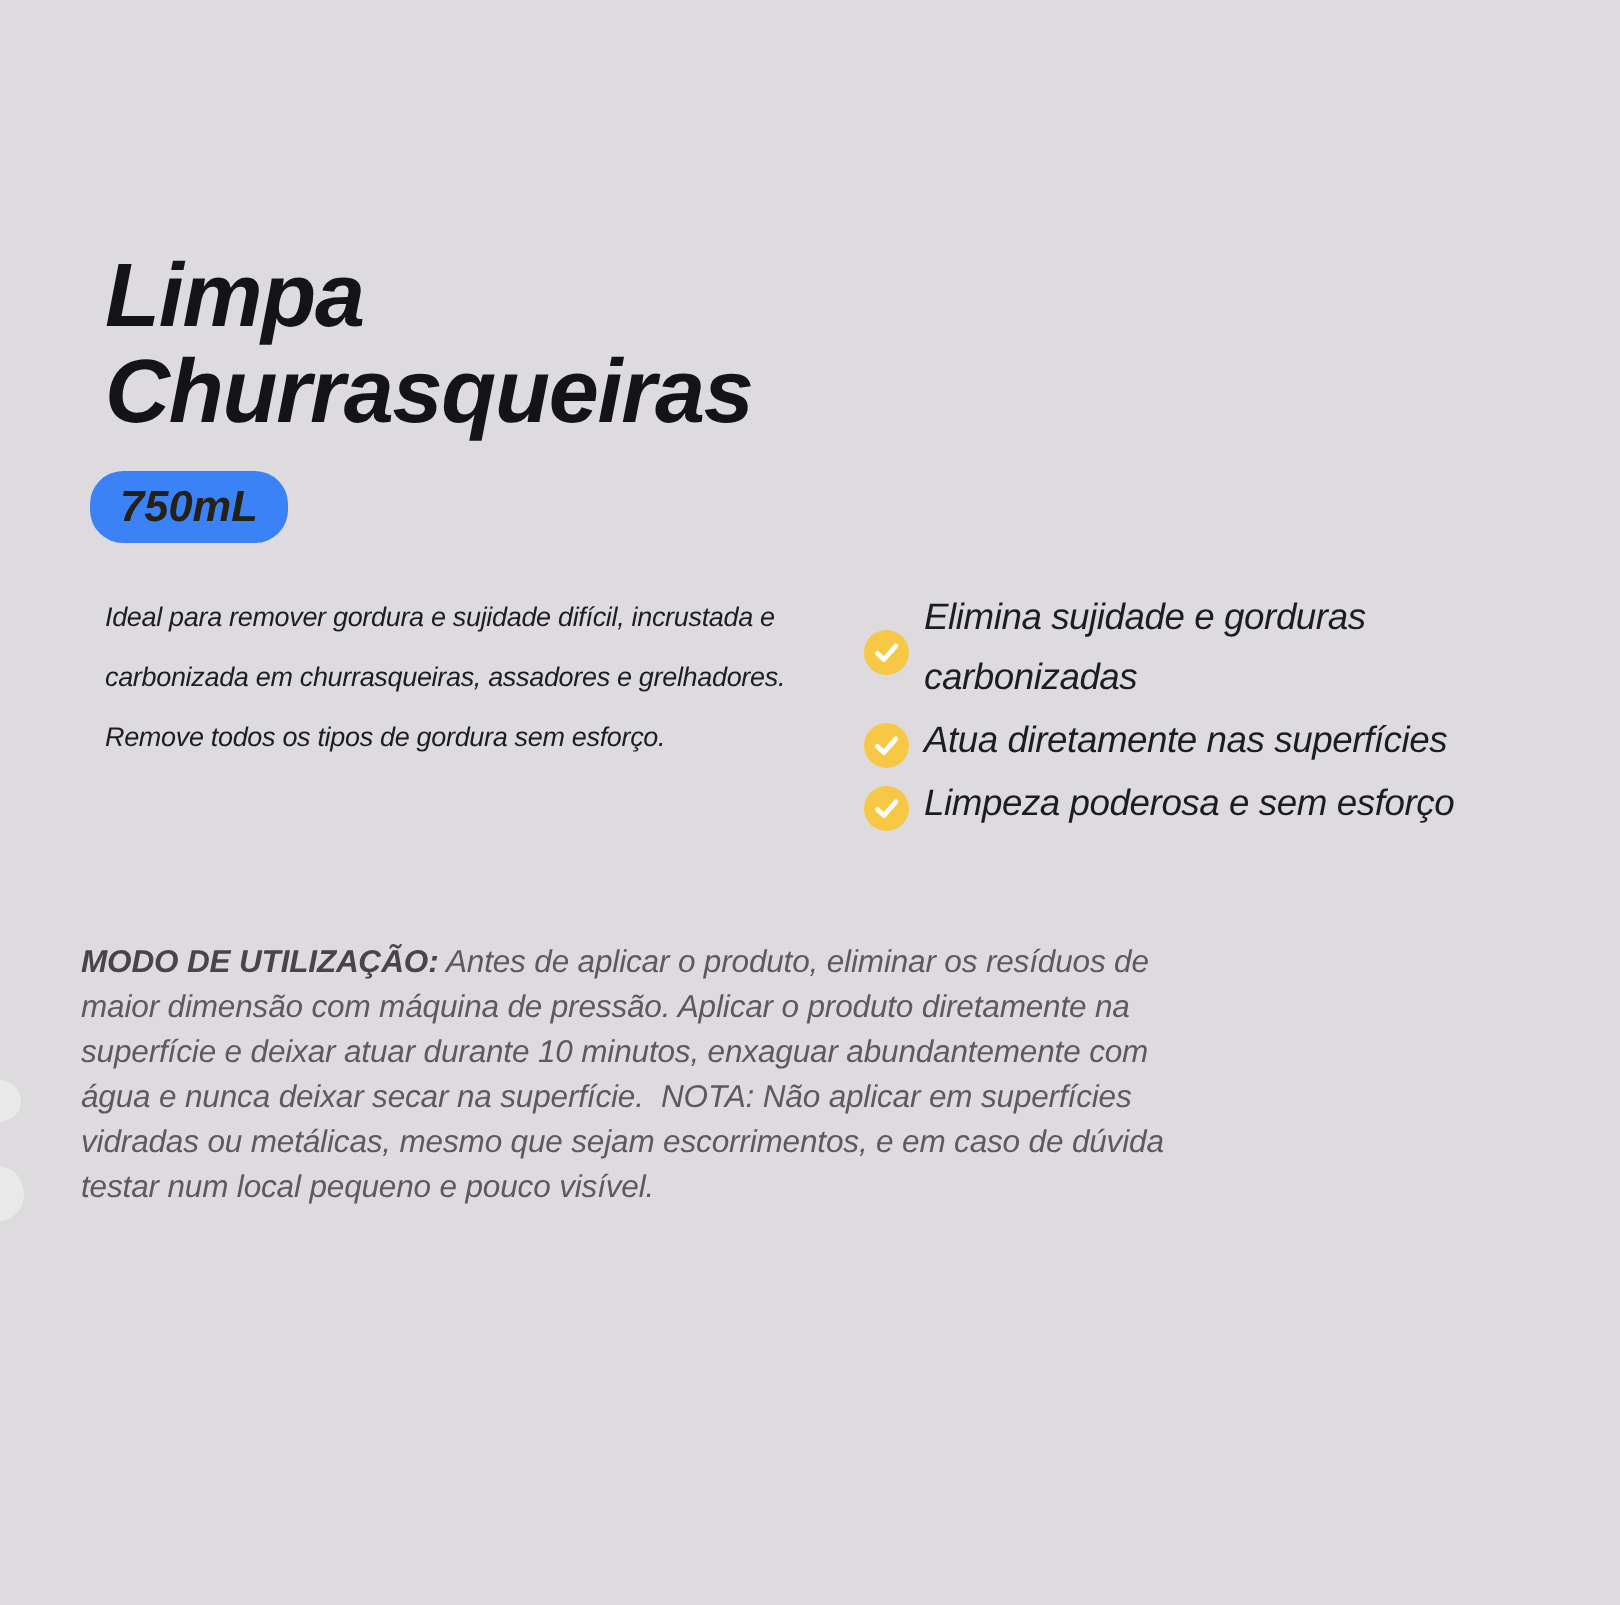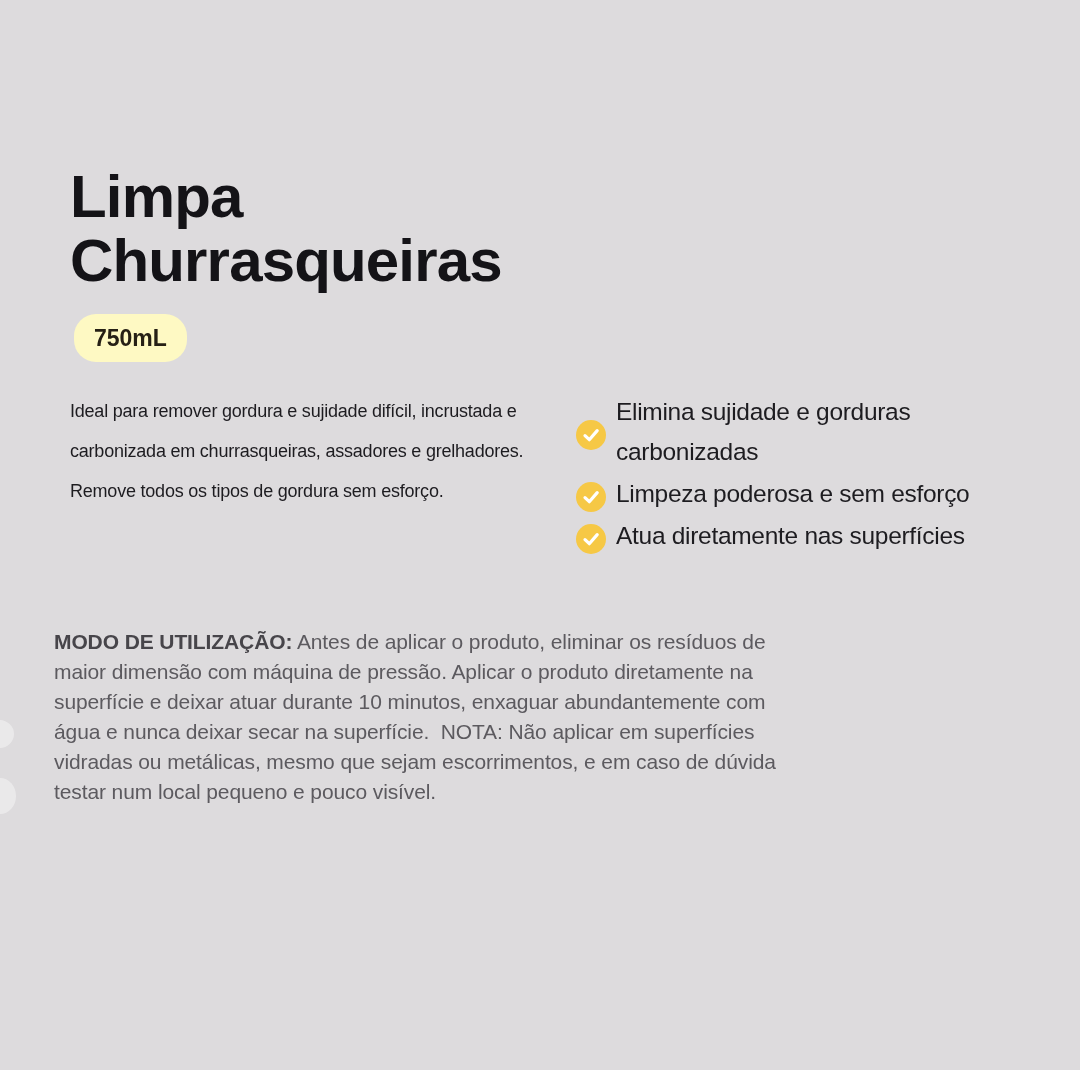--- a/index.html
+++ b/index.html
@@ -4,47 +4,48 @@
 <style>
   html, body { margin: 0; padding: 0; background: #DDDBDD; }
   .canvas {
     position: relative;
     width: 1080px;
     height: 1070px;
     background: #DDDBDD;
     overflow: hidden;
     font-family: "Liberation Sans", sans-serif;
     color: #1D1C20;
+    font-style: italic;
   }
   .title {
     position: absolute;
     left: 70px;
     top: 165px;
     width: 530px;
     margin: 0;
     font-size: 60px;
     line-height: 64px;
     font-weight: 700;
     letter-spacing: -0.014em;
     color: #141317;
   }
   .badge {
     position: absolute;
-    left: 74px;
+    left: 60px;
     top: 314px;
     height: 48px;
     min-width: 110px;
     box-sizing: border-box;
     padding: 0 20px;
-    background: #fef9c3;
+    background: #3b82f6;
     border-radius: 22px;
     display: flex;
     align-items: center;
     justify-content: center;
-    font-size: 23px;
+    font-size: 29px;
     font-weight: 700;
     color: #262015;
   }
   .desc {
     position: absolute;
     left: 70px;
     top: 391px;
     width: 485px;
     margin: 0;
     font-size: 18px;
@@ -125,30 +126,30 @@
       </span>
       <span class="benefit-text">Elimina sujidade e gorduras carbonizadas</span>
     </li>
     <li class="benefit">
       <span class="check">
         <svg viewBox="0 0 30 30" xmlns="http://www.w3.org/2000/svg">
           <circle cx="15" cy="15" r="15" fill="#F6C845"></circle>
           <path d="M9 15.6 L13.3 19.7 L21.2 10.6" fill="none" stroke="#FFFFFF" stroke-width="3.2" stroke-linecap="round" stroke-linejoin="round"></path>
         </svg>
       </span>
-      <span class="benefit-text">Limpeza poderosa e sem esforço</span>
+      <span class="benefit-text">Atua diretamente nas superfícies</span>
     </li>
     <li class="benefit">
       <span class="check">
         <svg viewBox="0 0 30 30" xmlns="http://www.w3.org/2000/svg">
           <circle cx="15" cy="15" r="15" fill="#F6C845"></circle>
           <path d="M9 15.6 L13.3 19.7 L21.2 10.6" fill="none" stroke="#FFFFFF" stroke-width="3.2" stroke-linecap="round" stroke-linejoin="round"></path>
         </svg>
       </span>
-      <span class="benefit-text">Atua diretamente nas superfícies</span>
+      <span class="benefit-text">Limpeza poderosa e sem esforço</span>
     </li>
   </ul>
 
   <p class="usage"><strong>MODO DE UTILIZAÇÃO:</strong><span> Antes de aplicar o produto, eliminar os resíduos de maior dimensão com máquina de pressão. Aplicar o produto diretamente na superfície e deixar atuar durante 10 minutos, enxaguar abundantemente com água e nunca deixar secar na superfície.  NOTA: Não aplicar em superfícies vidradas ou metálicas, mesmo que sejam escorrimentos, e em caso de dúvida testar num local pequeno e pouco visível.</span></p>
 
   <div class="edge-blob b1"></div>
   <div class="edge-blob b2"></div>
 
 </div>
 

